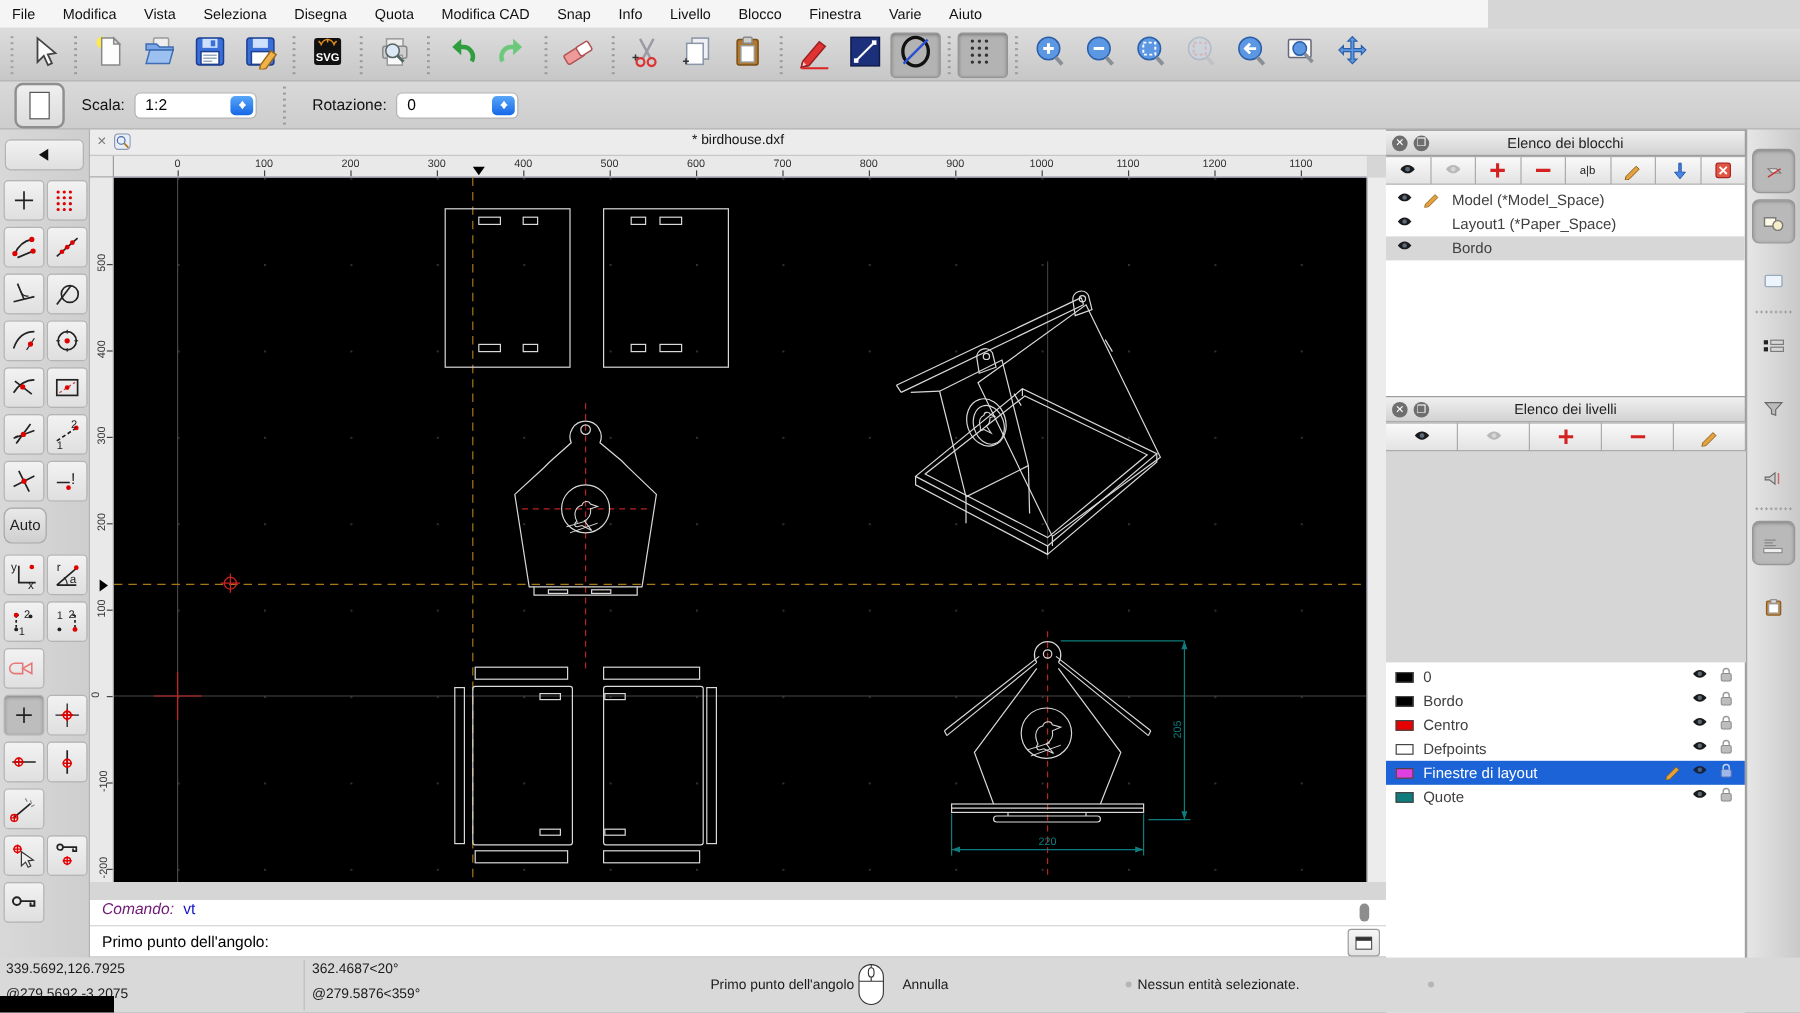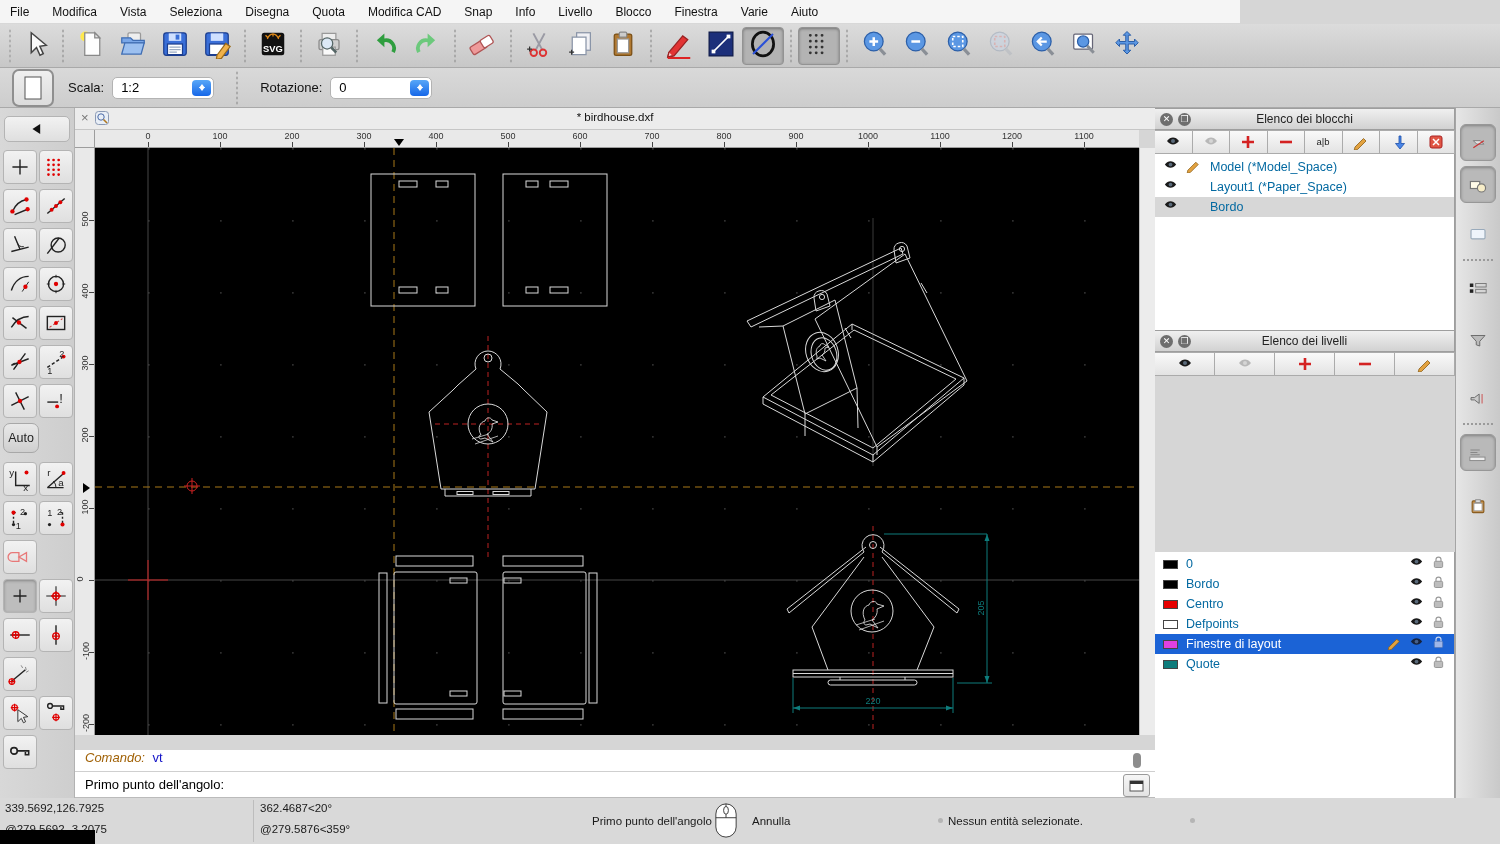--- a/index.html
+++ b/index.html
@@ -65,21 +65,21 @@
            background:linear-gradient(#f6f6f6,#e3e3e3);display:flex;align-items:center;justify-content:center;}
   
   .panel-title{background:linear-gradient(#f0f0f0,#d2d2d2);border:1px solid #9e9e9e;border-left:none;height:22px;
                font-size:12px;color:#222;display:flex;align-items:center;box-sizing:border-box;}
   .panel-title .title-text{flex:1;text-align:center;}
   .wbtn{width:13px;height:13px;border-radius:7px;background:#6e6e6e;color:#fff;font-size:9px;line-height:13px;
         text-align:center;margin-left:5px;flex:0 0 auto;}
   .ptoolbar{display:flex;border-left:none;box-sizing:border-box;background:linear-gradient(#fafafa,#e2e2e2);}
   .pcell{flex:1;border:1px solid #ababab;border-left:none;height:24px;display:flex;align-items:center;justify-content:center;box-sizing:border-box;}
   .plist{background:#fff;border-right:1px solid #9e9e9e;box-sizing:border-box;position:relative;}
-  .prow{position:absolute;left:0;width:100%;height:20px;font-size:12.5px;color:#0369a1;display:flex;align-items:center;}
+  .prow{position:absolute;left:0;width:100%;height:20px;font-size:12.5px;color:#404040;display:flex;align-items:center;}
   .prow .lbl{margin-left:8px;}
   .swatch{width:15px;height:9px;border:1px solid #444;margin-left:8px;flex:0 0 auto;box-sizing:border-box;}
   
   #dock{left:1455px;top:108px;width:45px;height:702px;background:linear-gradient(90deg,#e6e6e6,#c9c9c9);
         border-left:1px solid #a5a5a5;box-sizing:border-box;}
   .dock-btn{position:absolute;left:4px;width:36px;height:37px;border-radius:6px;display:flex;align-items:center;justify-content:center;}
   .dock-btn.active{background:#b9b9b9;box-shadow:inset 0 1px 3px rgba(0,0,0,.3);border:1px solid #979797;box-sizing:border-box;}
   .dock-sep{position:absolute;left:6px;width:32px;height:4px;background-image:radial-gradient(circle,#9a9a9a .9px,transparent 1.1px);background-size:4px 4px;}
   
   #statusbar{left:0;top:798px;width:1500px;height:46px;background:#d9d9d9;font-size:11.5px;color:#1a1a1a;}
@@ -678,21 +678,21 @@
           <path d="M858 560l-7-2.5v5z" stroke="none"></path>
         <text x="889" y="460" transform="rotate(-90 889 460)" text-anchor="middle" stroke="none">205</text>
         <text x="778" y="556" text-anchor="middle" stroke="none">220</text>
       </g>
     </svg>
   </div>
 
   <div id="vscroll" class="abs"></div>
 
   <div id="cmd-history" class="abs">
-    <span style="margin-left:10px;color:#a16207;font-style:italic;">Comando:</span>
+    <span style="margin-left:10px;color:#701a75;font-style:italic;">Comando:</span>
     <span style="color:#1414c8;margin-left:4px;">vt</span>
     <span class="pill"></span>
   </div>
   <div id="cmd-input" class="abs">
     <span style="margin-left:10px;line-height:25px;">Primo punto dell'angolo:</span>
     <span id="cmd-btn">
       <svg width="15" height="12" viewBox="0 0 15 12">
           <rect x="1" y="1" width="13" height="10" fill="#fff" stroke="#555"></rect>
           <rect x="1" y="1" width="13" height="3" fill="#333"></rect>
         </svg>

